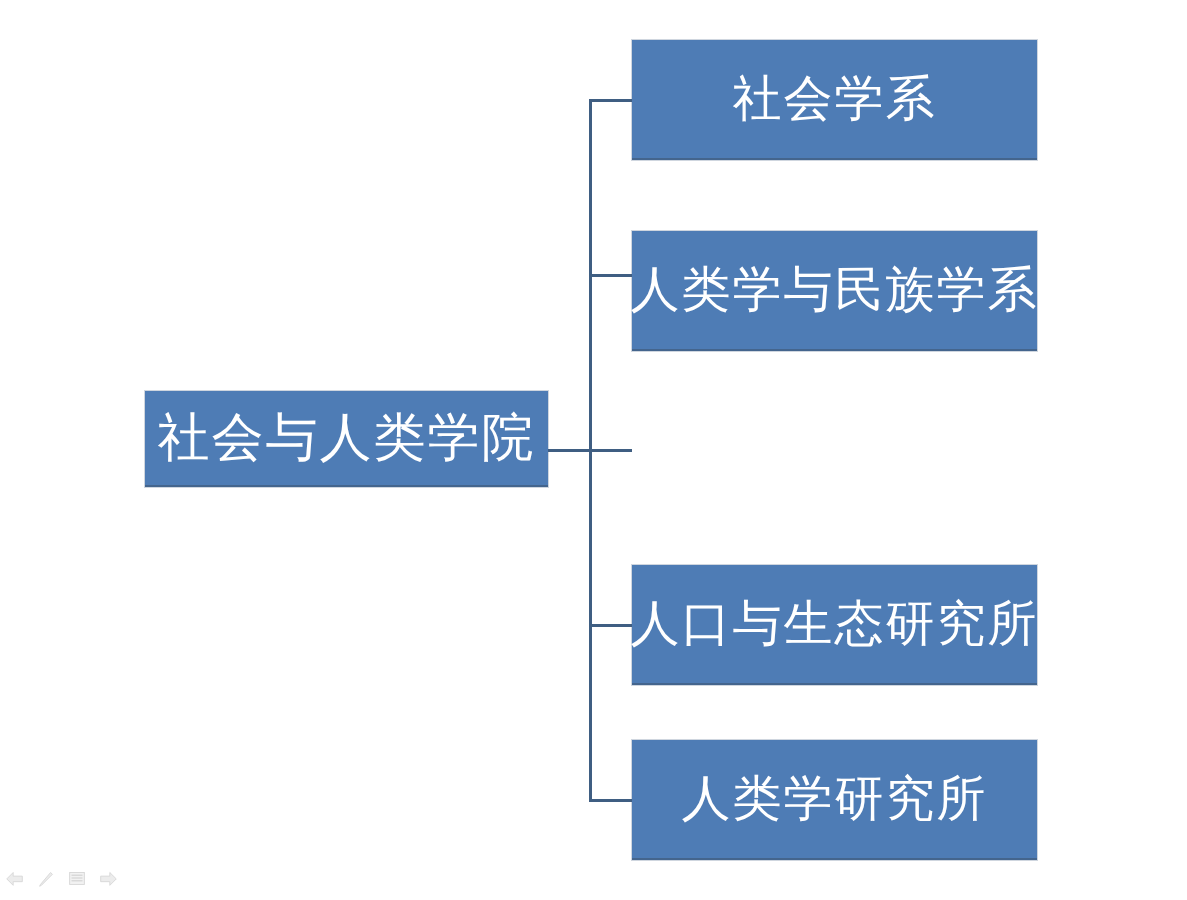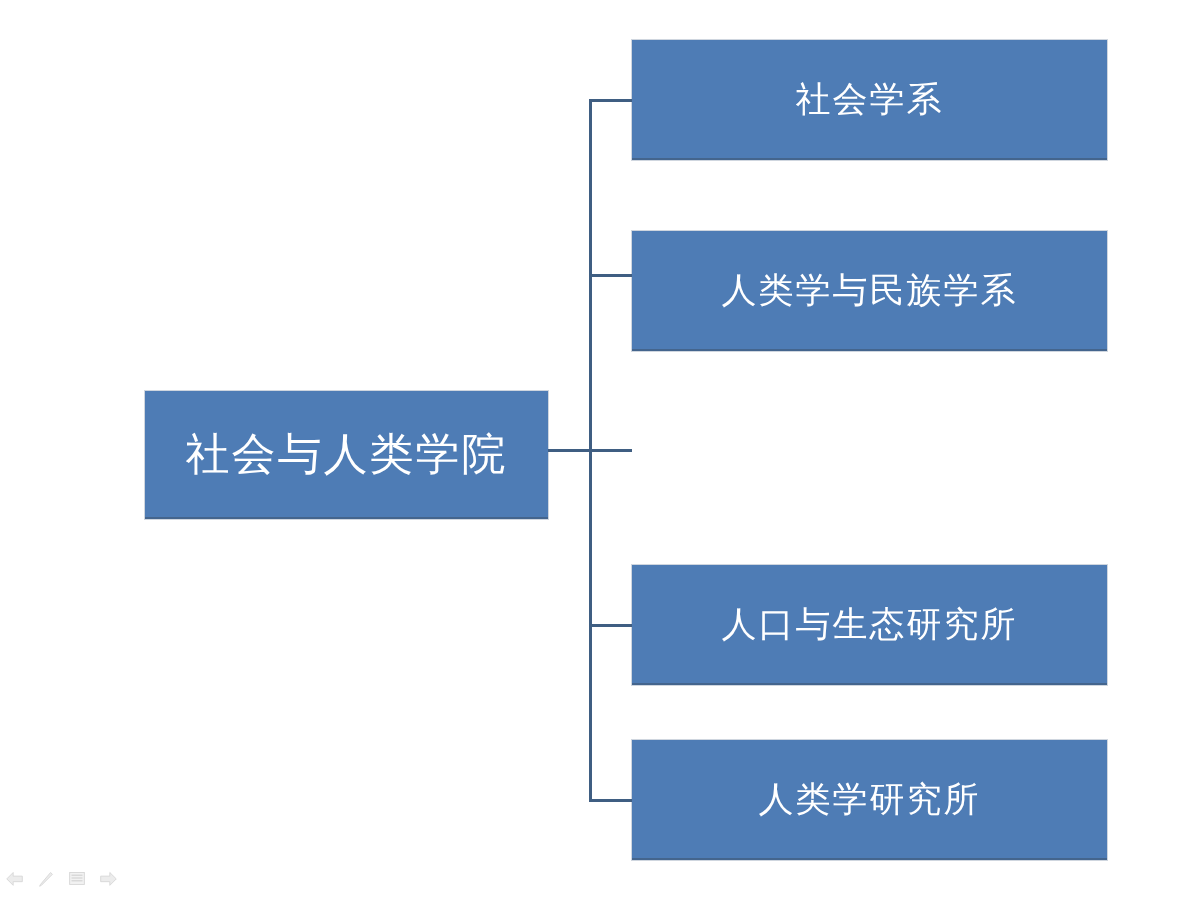--- a/index.html
+++ b/index.html
@@ -24,27 +24,27 @@
     align-items: center;
     justify-content: center;
     text-align: center;
     border-bottom: 2px solid #44658D;
     box-shadow: 0 0 0 1px rgba(62,92,128,0.25);
     letter-spacing: 2px;
     white-space: nowrap;
   }
   .node.root {
     left: 145px; top: 391px;
-    width: 403px; height: 128px;
-    font-size: 44px;
+    width: 403px; height: 96px;
+    font-size: 52px;
   }
   .node.child {
     left: 632px;
-    width: 475px; height: 120px;
-    font-size: 35px;
+    width: 405px; height: 120px;
+    font-size: 49px;
   }
   .child-0 { top: 40px; }
   .child-1 { top: 231px; }
   .child-2 { top: 390px; }
   .child-3 { top: 565px; text-align: right; }
   .child-4 { top: 740px; text-align: right; }
 
   .connector { position: absolute; background: #3F5E82; }
   .trunk    { left: 589px; top: 99px;  width: 3px;  height: 703px; }
   .stub     { height: 3px; left: 590px; width: 42px; }

